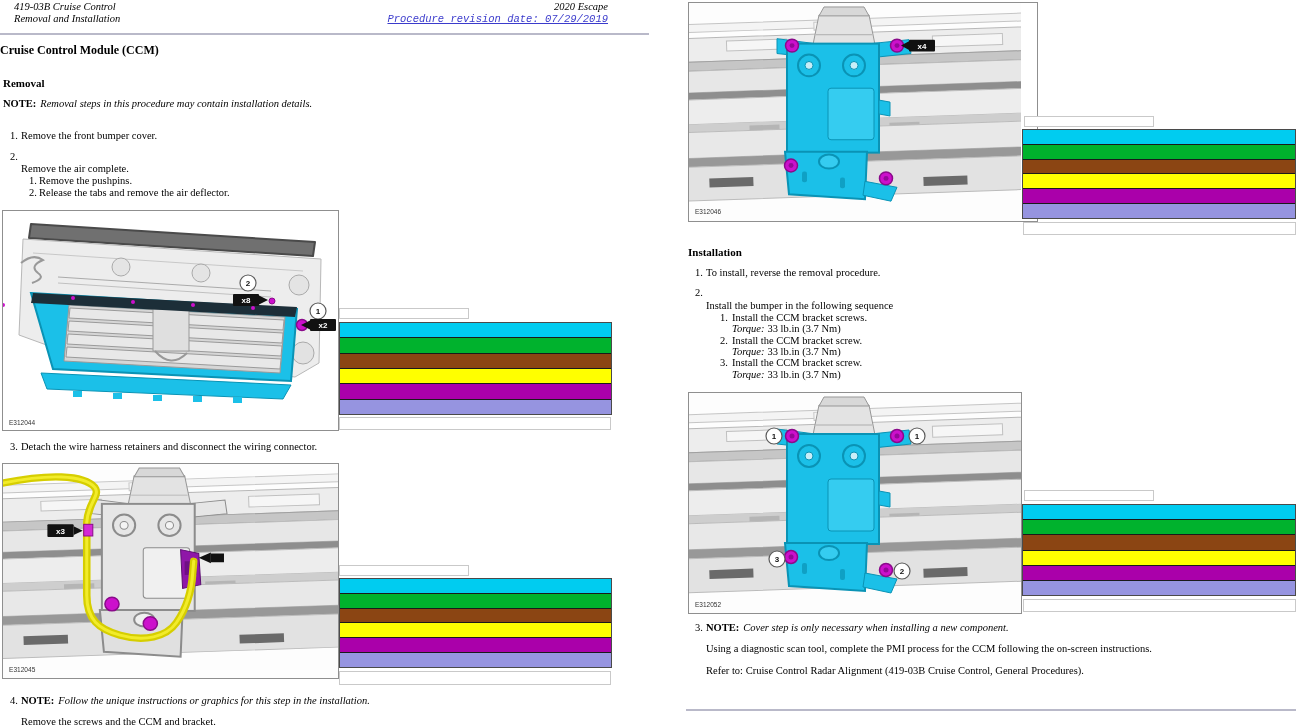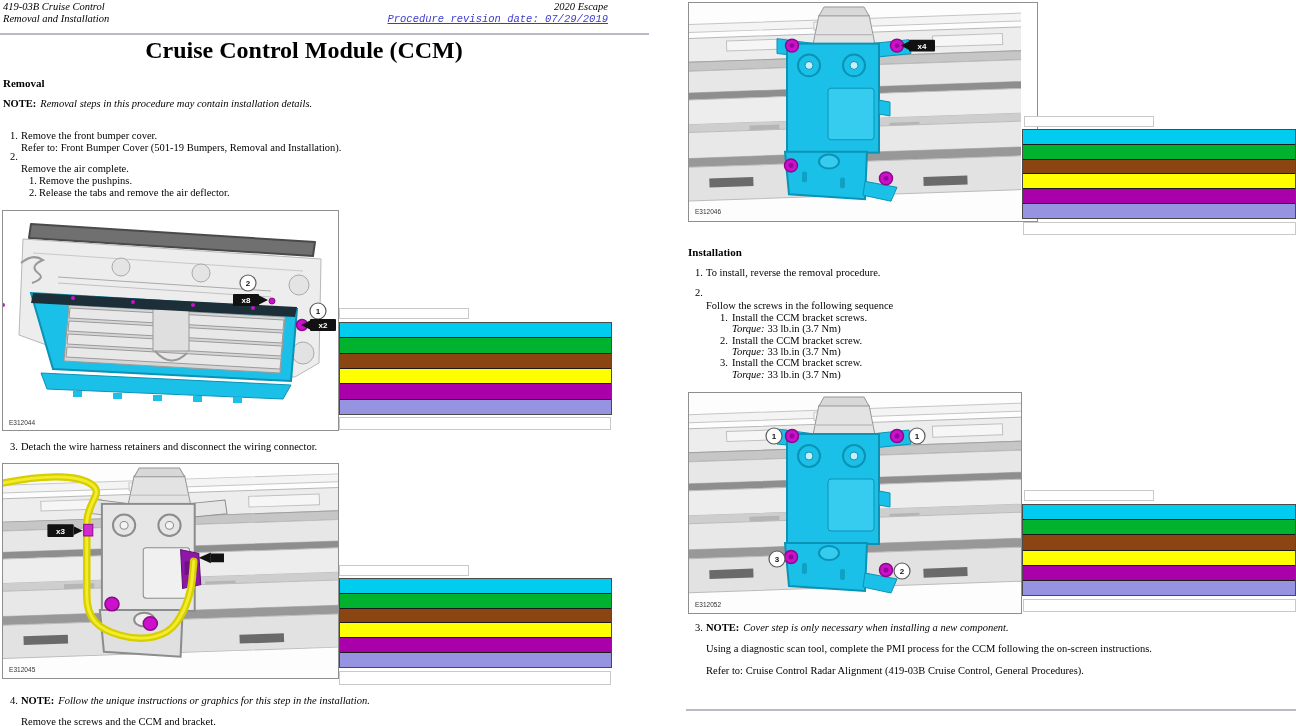--- a/index.html
+++ b/index.html
@@ -7,21 +7,21 @@
     font-family:"Liberation Serif",serif; font-size:10.5px; color:#000; line-height:12px; }
   .abs { position:absolute; }
   .it { font-style:italic; }
   .line { white-space:nowrap; }
   .num { display:inline-block; width:11px; }
   .subnum { display:inline-block; width:10px; }
   .note-label { font-weight:bold; margin-right:4px; }
   .torq { font-style:italic; margin-right:3px; }
   a.revlink { color:#3B3BCC; font-style:italic; text-decoration:underline; cursor:pointer;font-family:Liberation Mono, monospace; }
   .rule { position:absolute; height:2px; background:#B9B9C9; }
-  .title { position:absolute; font-weight:bold; font-size:24px; text-align:center; }
+  .title { position:absolute; font-weight:bold; font-size:12px; }
   .h2 { position:absolute; font-weight:bold; font-size:11px; }
   .fig { position:absolute; border:1px solid #8F8F8F; background:#fff; }
   .fig svg { display:block; }
   .legend-box { position:absolute; background:#fff; border:1px solid #C9C9C9; }
   .legend-bars { position:absolute; display:flex; flex-direction:column; border:1px solid #4A4A4A; background:#fff; }
   .legend-bar { flex:1; }
   .legend-bar + .legend-bar { border-top:1px solid #1A1A1A; }
   .lh11 { line-height:11.4px; }
   text { font-family:"Liberation Sans",sans-serif; }
   .cnum { font-size:8px; font-weight:bold; fill:#111; text-anchor:middle; }
@@ -75,41 +75,40 @@
       <polygon points="176,180 208,186 202,200 174,194" fill="#1BC0E8" stroke="#0A93B5"></polygon>
       <polygon points="190,98 201,100 201,114 190,112" fill="#1BC0E8" stroke="#0A93B5"></polygon>
     </g>
     <g id="screw">
       <circle r="6.5" fill="#CC10CC" stroke="#8A0A8A" stroke-width="1.5"></circle>
       <circle r="2.5" fill="#95079A"></circle>
     </g>
   </defs>
 </svg>
 
-<div class="abs it" style="left:3px;top:1px">
+<div class="abs it" style="left:14px;top:1px">
   <div class="line">419-03B Cruise Control</div>
   <div class="line">Removal and Installation</div>
 </div>
 <div class="abs" style="left:350px;top:1px;width:258px;text-align:right">
   <div class="line it">2020 Escape</div>
   <div class="line"><a class="revlink">Procedure revision date: 07/29/2019</a></div>
 </div>
 <div class="rule" style="left:0;top:33px;width:649px"></div>
 
 <div class="title" style="left:0;top:44px;width:608px">Cruise Control Module (CCM)</div>
 
 <div class="h2" style="left:3px;top:77px">Removal</div>
 
 <div class="abs" style="left:3px;top:98px">
   <span class="note-label">NOTE:</span><span class="it">Removal steps in this procedure may contain installation details.</span>
 </div>
 
 <div class="abs" style="left:10px;top:130px">
   <div class="line"><span class="num">1.</span><span>Remove the front bumper cover.</span></div>
-  <div class="line" style="padding-left:11px"><span>Refer to: Front Bumper Cover (501-19 Bumpers, Removal and Installation).</span></div>
 </div>
 
 <div class="abs" style="left:10px;top:151px">
   <div class="line"><span class="num">2.</span></div>
   <div class="line" style="padding-left:11px"><span>Remove the air complete.</span></div>
   <div class="line" style="padding-left:19px"><span class="subnum">1.</span><span>Remove the pushpins.</span></div>
   <div class="line" style="padding-left:19px"><span class="subnum">2.</span><span>Release the tabs and remove the air deflector.</span></div>
 </div>
 
 <div class="fig" style="left:2px;top:210px;width:337px;height:221px">
@@ -275,21 +274,21 @@
 <div class="legend-box" style="left:1023px;top:222px;width:273px;height:13px"></div>
 
 <div class="h2" style="left:688px;top:246px">Installation</div>
 
 <div class="abs" style="left:695px;top:267px">
   <div class="line"><span class="num">1.</span><span>To install, reverse the removal procedure.</span></div>
 </div>
 
 <div class="abs lh11" style="left:695px;top:287px">
   <div class="line"><span class="num">2.</span></div>
-  <div class="line" style="padding-left:11px;margin-top:2px"><span>Follow the screws in the following sequence</span></div>
+  <div class="line" style="padding-left:11px;margin-top:2px"><span>Install the bumper in the following sequence</span></div>
   <div class="line" style="padding-left:25px"><span class="subnum" style="width:12px">1.</span><span>Install the CCM bracket screws.</span></div>
   <div class="line" style="padding-left:37px"><span class="torq">Torque:</span><span>33 lb.in (3.7 Nm)</span></div>
   <div class="line" style="padding-left:25px"><span class="subnum" style="width:12px">2.</span><span>Install the CCM bracket screw.</span></div>
   <div class="line" style="padding-left:37px"><span class="torq">Torque:</span><span>33 lb.in (3.7 Nm)</span></div>
   <div class="line" style="padding-left:25px"><span class="subnum" style="width:12px">3.</span><span>Install the CCM bracket screw.</span></div>
   <div class="line" style="padding-left:37px"><span class="torq">Torque:</span><span>33 lb.in (3.7 Nm)</span></div>
 </div>
 
 <div class="fig" style="left:688px;top:392px;width:334px;height:222px">
   <svg width="332" height="220" viewBox="0 0 332 220" preserveAspectRatio="none">

